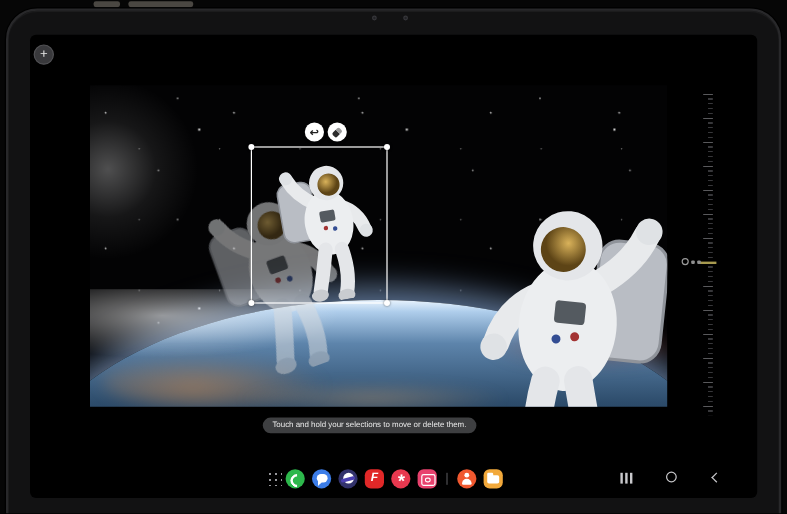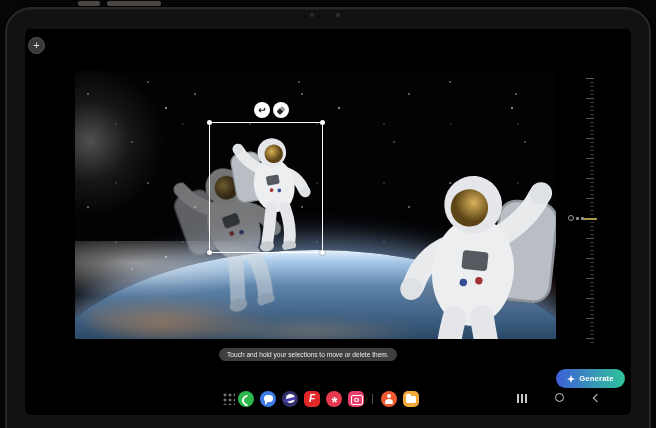--- a/index.html
+++ b/index.html
@@ -195,26 +195,20 @@
   </div>
   <div class="ruler-line" style="background: rgb(167, 154, 79);"></div>
   <div class="ruler-badge">
     <i class="rb-circle"></i>
     <i class="rb-dot" style="left:8px;"></i>
     <i class="rb-dot" style="left:12.5px;"></i>
   </div>
 
   <div class="toast" style="background: rgb(62, 63, 65);">Touch and hold your selections to move or delete them.</div>
 
-  <div class="gen-btn" style="background: linear-gradient(90deg, rgb(62, 95, 217), rgb(47, 196, 154));">
-    <svg width="8" height="8" viewBox="0 0 8 8">
-      <path d="M4 0L5.1 2.9 8 4 5.1 5.1 4 8 2.9 5.1 0 4 2.9 2.9Z" fill="#fff"></path>
-    </svg>
-    <span>Generate</span>
-  </div>
 
   <div class="grid-icon"></div>
   <div class="dock">
       <div class="app circle" style="background: rgb(45, 184, 76);">
         <i class="g g-phone"></i>
       </div>
       <div class="app circle" style="background: rgb(60, 125, 232);">
         <i class="g g-bubble"></i>
       </div>
       <div class="app circle" style="background: rgb(50, 50, 107);">

